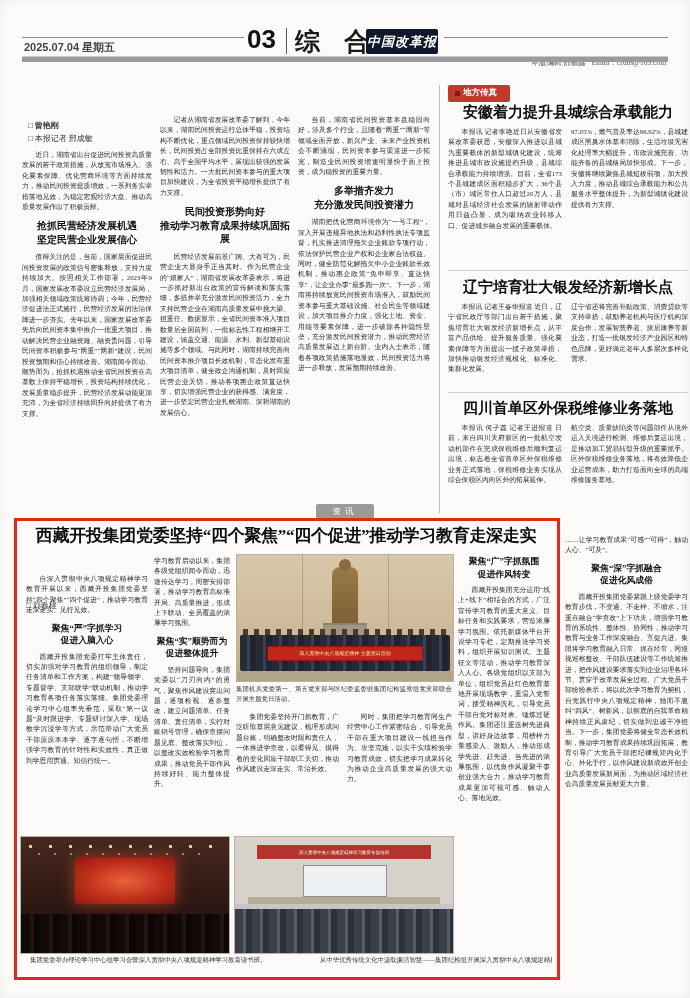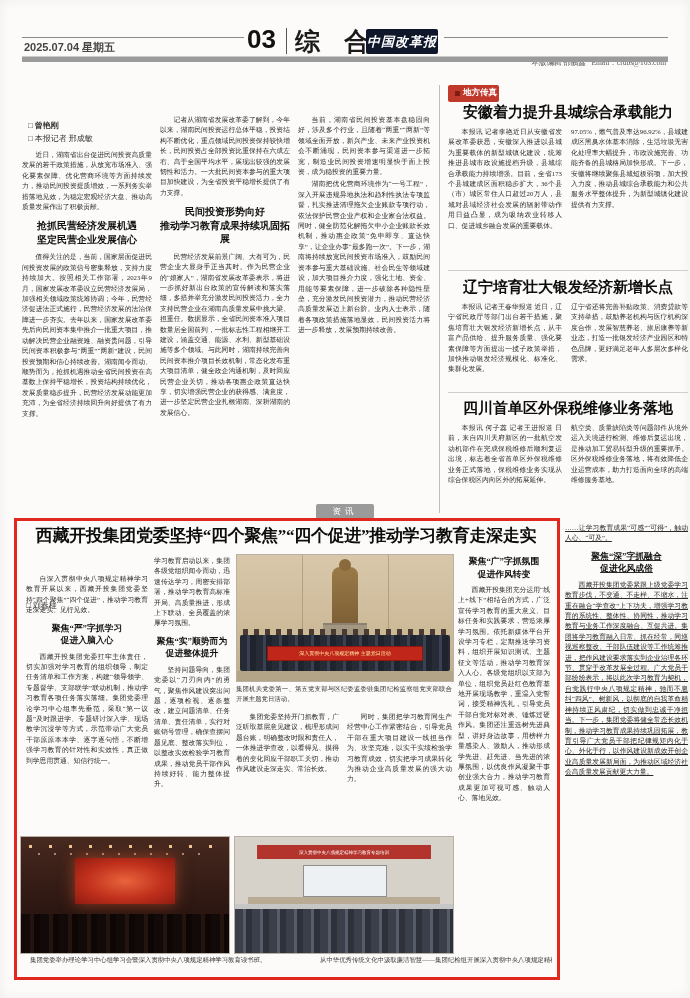--- a/index.html
+++ b/index.html
@@ -29,21 +29,21 @@
   .byline{font-size:8px;color:#333;}
   .col{font-size:6.8px;line-height:10.4px;text-align:justify;color:#2a2a2a;overflow:hidden;}
   .col p{margin:0 0 2px 0;text-indent:2em;}
   .col p.noindent{text-indent:0;}
   .subhead{font-weight:bold;text-align:center;font-size:10px;line-height:13.5px;
     color:#101010;margin:7px 0 6px 0;text-indent:0;}
   .subhead div{text-indent:0;}
   .vrule{width:1px;background:#bdbdbd;}
   .hrule-light{height:1px;background:#cfcfcf;}
   
-  .local-label{left:448px;top:85px;padding:2px 2px 3px 7px;background:#c1392b;color:#fff;
+  .local-label{left:448px;top:85px;padding:2px 13px 3px 7px;background:#c1392b;color:#fff;
     font-size:8.5px;font-weight:bold;border-radius:2px;
     font-family:"Liberation Sans","DejaVu Sans",sans-serif;display:flex;align-items:center;gap:3px;}
   .local-label .sq{width:5px;height:5px;background:#7e1d14;display:inline-block;}
   .local-title{width:240px;left:448px;text-align:center;font-weight:bold;font-size:15px;color:#0d0d0d;}
   
   .divider-tab{left:316px;top:504px;width:58px;height:15px;background:#9a9a9a;color:#fff;
     font-size:8.5px;letter-spacing:4px;display:flex;align-items:center;justify-content:center;
     border-radius:2px;font-family:"Liberation Sans","DejaVu Sans",sans-serif;}
   
   .feature-box{left:14px;top:518px;width:540px;height:456px;border:3.5px solid #e0281e;background:transparent;}
@@ -126,20 +126,24 @@
     <p>记者从湖南省发展改革委了解到，今年以来，湖南民间投资运行总体平稳，投资结构不断优化，重点领域民间投资保持较快增长，民间投资占全部投资比重保持在六成左右、高于全国平均水平，展现出较强的发展韧性和活力。一大批民间资本参与的重大项目加快建设，为全省投资平稳增长提供了有力支撑。</p>
     <div class="subhead">
       <div>民间投资形势向好</div>
       <div>推动学习教育成果持续巩固拓展</div>
     </div>
     <p>民营经济发展前景广阔、大有可为，民营企业大显身手正当其时。作为民营企业的“娘家人”，湖南省发展改革委表示，将进一步抓好新出台政策的宣传解读和落实落细，多措并举充分激发民间投资活力，全力支持民营企业在湖南高质量发展中挑大梁、担重任。数据显示，全省民间资本准入项目数量居全国前列，一批标志性工程相继开工建设，涵盖交通、能源、水利、新型基础设施等多个领域。与此同时，湖南持续完善向民间资本推介项目长效机制，常态化发布重大项目清单，健全政企沟通机制，及时回应民营企业关切，推动各项惠企政策直达快享，切实增强民营企业的获得感、满意度，进一步坚定民营企业扎根湖南、深耕湖南的发展信心。</p>
   </div>
 
   <div class="abs col" style="left:298px;top:115px;width:132px;height:397px;">
     <p>当前，湖南省民间投资基本盘稳固向好，涉及多个行业，且随着“两重”“两新”等领域全面开放，新兴产业、未来产业投资机会不断涌现，民间资本参与渠道进一步拓宽，制造业民间投资增速明显快于面上投资，成为稳投资的重要力量。</p>
+    <div class="subhead">
+      <div>多举措齐发力</div>
+      <div>充分激发民间投资潜力</div>
+    </div>
     <p>湖南把优化营商环境作为“一号工程”，深入开展违规异地执法和趋利性执法专项监督，扎实推进清理拖欠企业账款专项行动，依法保护民营企业产权和企业家合法权益。同时，健全防范化解拖欠中小企业账款长效机制，推动惠企政策“免申即享、直达快享”，让企业办事“最多跑一次”。下一步，湖南将持续放宽民间投资市场准入，鼓励民间资本参与重大基础设施、社会民生等领域建设，加大项目推介力度，强化土地、资金、用能等要素保障，进一步破除各种隐性壁垒，充分激发民间投资潜力，推动民营经济高质量发展迈上新台阶。业内人士表示，随着各项政策措施落地显效，民间投资活力将进一步释放，发展预期持续改善。</p>
   </div>
 
   <div class="abs vrule" style="left:439px;top:85px;height:428px;"></div>
 
   <div class="abs local-label">
     <span class="sq"></span>
     <span>地方传真</span>
   </div>
 
@@ -229,21 +233,21 @@
   <div class="abs photo ph-hall" style="left:234px;top:836px;width:218px;height:116px;">
     <div class="wall"></div>
     <div class="banner">深入贯彻中央八项规定精神学习教育专题培训</div>
     <div class="screen"></div>
     <div class="stage"></div>
     <div class="crowd"></div>
   </div>
   <div class="abs cap-row" style="left:30px;top:956px;width:280px;white-space:nowrap;overflow:hidden;">集团党委举办理论学习中心组学习会暨深入贯彻中央八项规定精神学习教育读书班。</div>
   <div class="abs cap-row" style="left:320px;top:956px;width:232px;white-space:nowrap;overflow:hidden;">从中华优秀传统文化中汲取廉洁智慧——集团纪检组开展深入贯彻中央八项规定精神学习教育活动。</div>
 
-  <div class="abs col" style="left:565px;top:523px;width:123px;height:452px;text-decoration:underline;">
+  <div class="abs col" style="left:565px;top:535px;width:123px;height:452px;">
     <p class="noindent">……让学习教育成果“可感”“可得”，触动人心、“可及”。</p>
     <div class="fsub">
       <div>聚焦“深”字抓融合</div>
       <div>促进化风成俗</div>
     </div>
     <p>西藏开投集团党委紧跟上级党委学习教育步伐，不变通、不走样、不缩水，注重在融合“学查改”上下功夫，增强学习教育的系统性、整体性、协同性，推动学习教育与业务工作深度融合、互促共进。集团将学习教育融入日常、抓在经常，同巡视巡察整改、干部队伍建设等工作统筹推进，把作风建设要求落实到企业治理各环节、贯穿于改革发展全过程。广大党员干部纷纷表示，将以此次学习教育为契机，自觉践行中央八项规定精神，驰而不息纠“四风”、树新风，以彻底的自我革命精神持续正风肃纪，切实做到忠诚干净担当。下一步，集团党委将健全常态长效机制，推动学习教育成果持续巩固拓展，教育引导广大党员干部把纪律规矩内化于心、外化于行，以作风建设新成效开创企业高质量发展新局面，为推动区域经济社会高质量发展贡献更大力量。</p>
   </div>
 
 </div>
 

